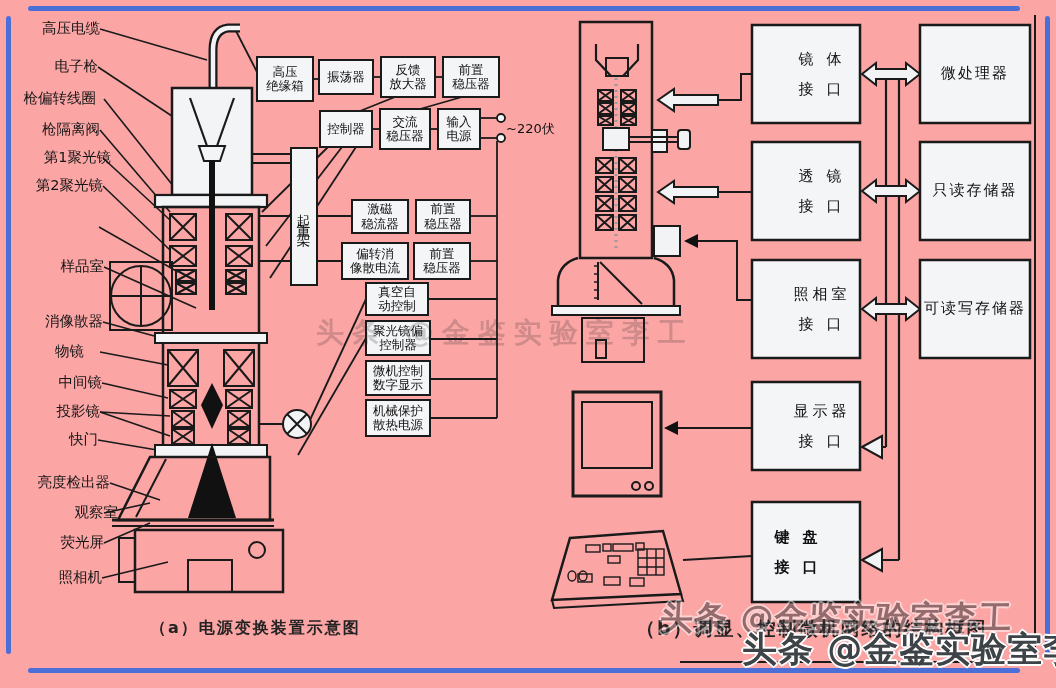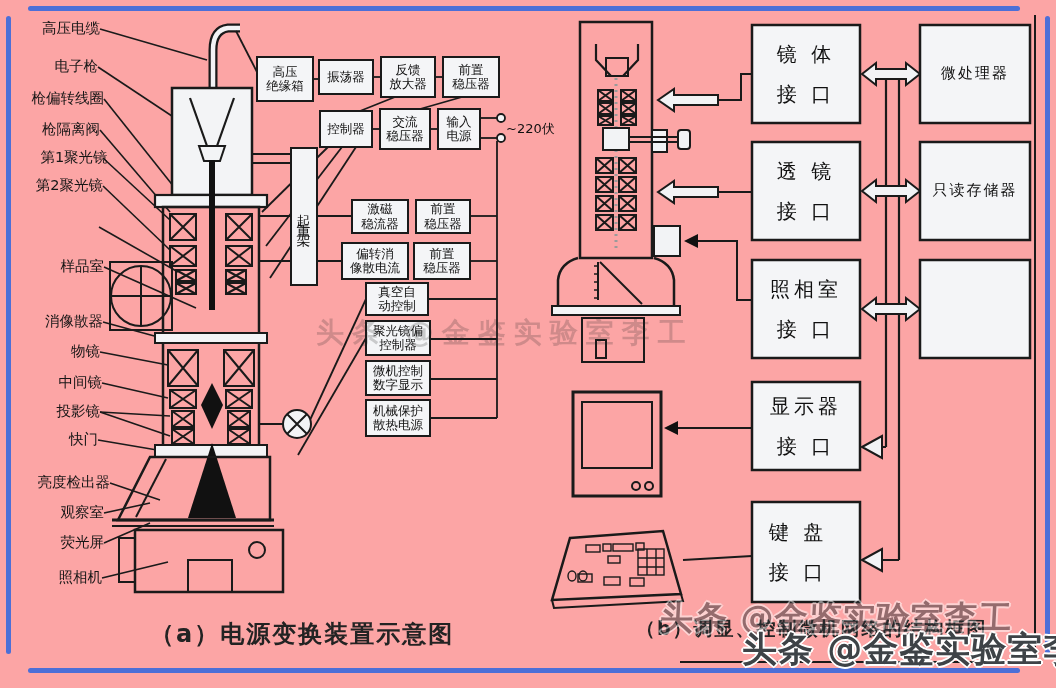--- a/index.html
+++ b/index.html
@@ -3,25 +3,25 @@
 <meta charset="utf-8">
 <style>
   html,body{margin:0;padding:0;background:#e8e9ec;}
   .page{position:relative;width:1056px;height:688px;background:#fca5a5;overflow:hidden;
         font-family:"DejaVu Sans","Liberation Sans",sans-serif;color:#1b1b1b;}
   .blue{position:absolute;background:#4c6fd7;border-radius:3px;}
   svg.linework{position:absolute;left:0;top:0;}
   .lbl{position:absolute;font-size:14.5px;line-height:1.2;text-align:right;white-space:nowrap;color:#161616;}
   .bx{position:absolute;display:flex;flex-direction:column;align-items:center;justify-content:center;
       font-size:12.5px;line-height:1.15;text-align:center;color:#101010;}
-  .ifc{font-size:20px;letter-spacing:4px;line-height:2.0;}
+  .ifc{font-size:15px;letter-spacing:4px;line-height:2.0;padding-left:16px;}
   .mem{font-size:15px;letter-spacing:2px;}
   .crane{position:absolute;writing-mode:vertical-rl;letter-spacing:9px;font-size:14px;
          display:flex;align-items:center;justify-content:center;color:#101010;}
-  .cap{position:absolute;font-size:24px;font-weight:bold;letter-spacing:2px;color:#232323;white-space:nowrap;}
+  .cap{position:absolute;font-size:16px;font-weight:bold;letter-spacing:2px;color:#232323;white-space:nowrap;}
   .volt{position:absolute;font-size:13px;color:#101010;white-space:nowrap;}
   .wm{position:absolute;font-weight:bold;white-space:nowrap;color:#3e4347;font-size:35px;letter-spacing:1px;
       text-shadow:-2px 0 #fff,2px 0 #fff,0 -2px #fff,0 2px #fff,-1px -1px #fff,1px 1px #fff,1px -1px #fff,-1px 1px #fff;}
   .wm-ghost{opacity:.5;transform:skewX(-3deg);font-size:33px;color:#2e3236;}
   .wm-band{opacity:.2;font-size:28px;letter-spacing:8px;transform:none;text-shadow:none;color:#222;}
 </style>
 </head>
 <body>
 
 <div class="page">
@@ -318,32 +318,32 @@
     </g>
 
     <g>
       <path d="M1035,15 V662"></path>
         <path d="M680,662 H1035"></path>
     </g>
   </svg>
 
   <div class="lbl" style="left:28px;top:20px;width:72px;"><span>高压电缆</span></div>
   <div class="lbl" style="left:40px;top:58px;width:58px;"><span>电子枪</span></div>
-  <div class="lbl" style="left:12px;top:90px;width:92px;"><span>枪偏转线圈</span></div>
+  <div class="lbl" style="left:4px;top:90px;width:92px;"><span>枪偏转线圈</span></div>
   <div class="lbl" style="left:22px;top:121px;width:78px;"><span>枪隔离阀</span></div>
-  <div class="lbl" style="left:30px;top:149px;width:88px;text-align:center;"><span>第1聚光镜</span></div>
+  <div class="lbl" style="left:23px;top:149px;width:88px;"><span>第1聚光镜</span></div>
   <div class="lbl" style="left:15px;top:177px;width:88px;"><span>第2聚光镜</span></div>
   <div class="lbl" style="left:42px;top:258px;width:62px;"><span>样品室</span></div>
   <div class="lbl" style="left:25px;top:313px;width:78px;"><span>消像散器</span></div>
-  <div class="lbl" style="left:52px;top:343px;width:48px;"><span>物镜</span></div>
+  <div class="lbl" style="left:36px;top:343px;width:48px;"><span>物镜</span></div>
   <div class="lbl" style="left:40px;top:374px;width:62px;"><span>中间镜</span></div>
   <div class="lbl" style="left:38px;top:403px;width:62px;"><span>投影镜</span></div>
   <div class="lbl" style="left:50px;top:431px;width:48px;"><span>快门</span></div>
   <div class="lbl" style="left:18px;top:474px;width:92px;text-align:right;"><span>亮度检出器</span></div>
-  <div class="lbl" style="left:42px;top:504px;width:62px;"><span>观察室</span></div>
+  <div class="lbl" style="left:56px;top:504px;width:62px;"><span>观察室</span></div>
   <div class="lbl" style="left:38px;top:534px;width:66px;"><span>荧光屏</span></div>
   <div class="lbl" style="left:36px;top:569px;width:66px;"><span>照相机</span></div>
 
   <div class="bx" style="left:257px;top:57px;width:56px;height:44px;">
       <span>高压</span>
       <span>绝缘箱</span>
     </div>
   <div class="bx" style="left:319px;top:60px;width:54px;height:34px;">
       <span>振荡器</span>
     </div>
@@ -414,29 +414,32 @@
       <span>接 口</span>
     </div>
   <div class="bx ifc" style="left:752px;top:260px;width:108px;height:98px;">
       <span>照相室</span>
       <span>接 口</span>
     </div>
   <div class="bx ifc" style="left:752px;top:382px;width:108px;height:88px;">
       <span>显示器</span>
       <span>接 口</span>
     </div>
-  <div class="bx ifc" style="left:744px;top:502px;width:108px;height:100px;">
+  <div class="bx ifc" style="left:728px;top:502px;width:108px;height:100px;font-weight:bold;">
       <span>键 盘</span>
       <span>接 口</span>
     </div>
   <div class="bx mem" style="left:920px;top:25px;width:110px;height:98px;">
       <span>微处理器</span>
     </div>
   <div class="bx mem" style="left:920px;top:142px;width:110px;height:98px;">
       <span>只读存储器</span>
+    </div>
+  <div class="bx mem" style="left:920px;top:260px;width:110px;height:98px;">
+      <span>可读写存储器</span>
     </div>
 
   <div class="cap" style="left:636px;top:616px;font-size:19px;"><span>（b）调显、控制微机网络的结构框图</span></div>
 
   <div class="wm wm-band" style="left:316px;top:314px;"><span>头条 @金鉴实验室李工</span></div>
   <div class="wm wm-ghost" style="left:660px;top:596px;"><span>头条 @金鉴实验室李工</span></div>
   <div class="wm" style="left:742px;top:626px;"><span>头条 @金鉴实验室李工</span></div>
 
 </div>
 

